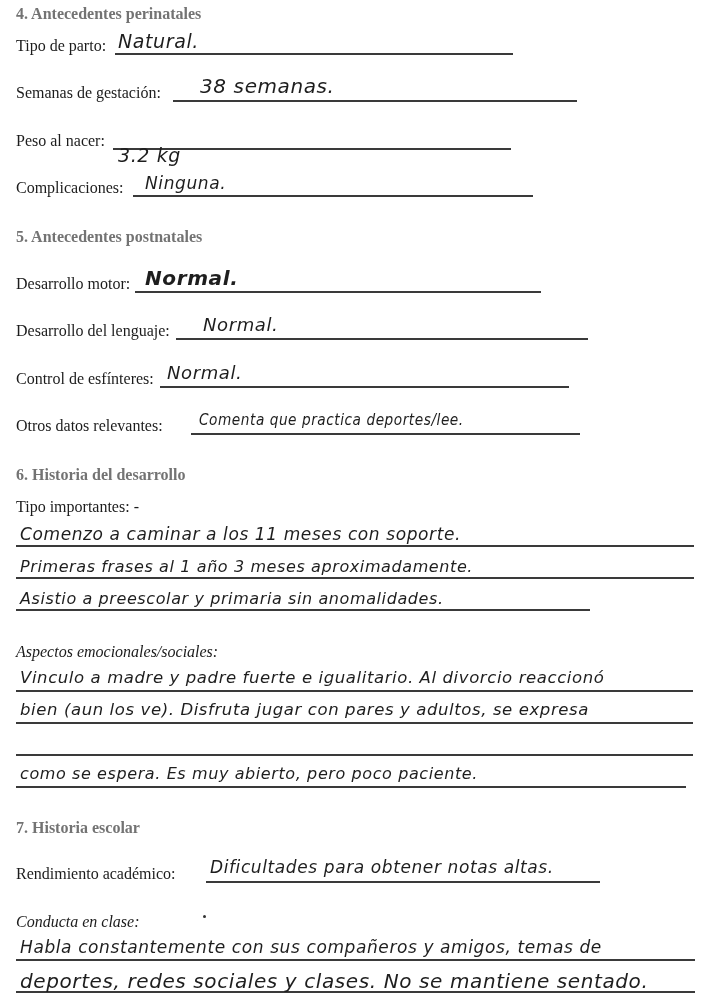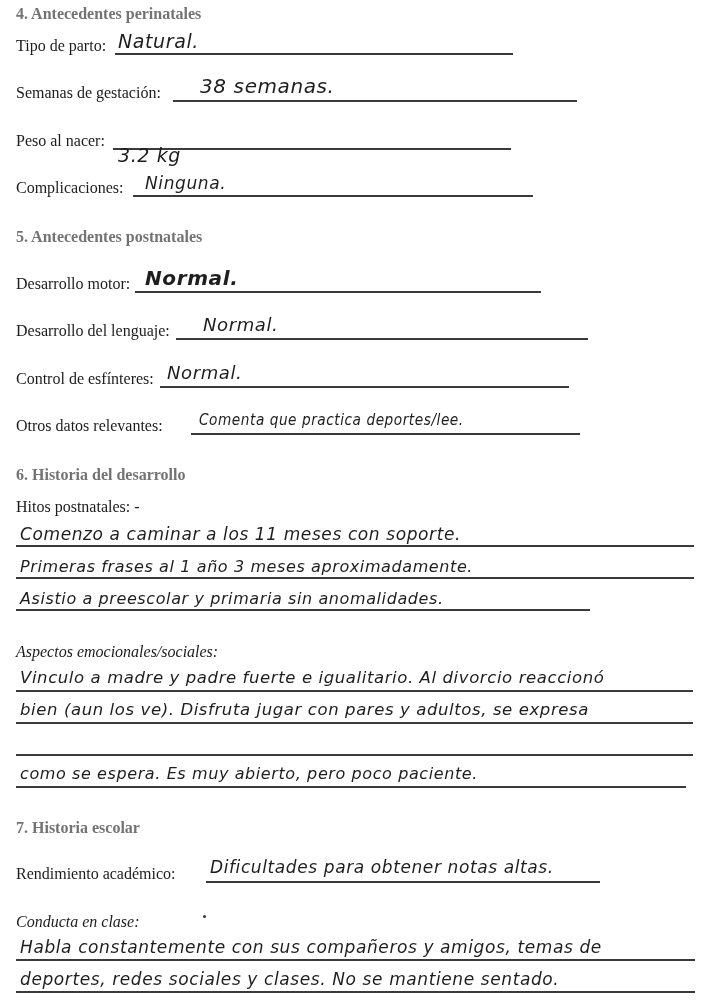--- a/index.html
+++ b/index.html
@@ -43,21 +43,21 @@
 
 <div class="abs lbl" style="left:16px; top:370px;">Control de esfínteres:</div>
 <div class="line" style="left:160px; top:386px; width:409px;"></div>
 <div class="hw" style="left:167px; top:362px; font-size:18px;">Normal.</div>
 
 <div class="abs lbl" style="left:16px; top:417px;">Otros datos relevantes:</div>
 <div class="line" style="left:191px; top:433px; width:389px;"></div>
 <div class="hw" style="left: 199px; top: 411px; font-size: 15px; transform: scaleX(0.910653);">Comenta que practica deportes/lee.</div>
 
 <div class="abs h" style="top:466px;">6. Historia del desarrollo</div>
-<div class="abs lbl" style="left:16px; top:498px;">Hitos postnatales: -</div>
+<div class="abs lbl" style="left:16px; top:498px;">Tipo importantes: -</div>
 
 <div class="line" style="left:16px; top:545px; width:678px;"></div>
 <div class="hw" style="left:20px; top:524px; font-size:17px;">Comenzo a caminar a los 11 meses con soporte.</div>
 <div class="line" style="left:16px; top:577px; width:678px;"></div>
 <div class="hw" style="left:20px; top:557px; font-size:16px;">Primeras frases al 1 año 3 meses aproximadamente.</div>
 <div class="line" style="left:16px; top:609px; width:574px;"></div>
 <div class="hw" style="left:20px; top:589px; font-size:16px;">Asistio a preescolar y primaria sin anomalidades.</div>
 
 <div class="abs lbl" style="left:16px; top:643px;font-style:italic;">Aspectos emocionales/sociales:</div>
 
@@ -75,13 +75,13 @@
 <div class="abs lbl" style="left:16px; top:865px;">Rendimiento académico:</div>
 <div class="line" style="left:206px; top:881px; width:394px;"></div>
 <div class="hw" style="left:210px; top:857px; font-size:17px;">Dificultades para obtener notas altas.</div>
 
 <div class="abs lbl" style="left:16px; top:913px;font-style:italic;">Conducta en clase:</div>
 <div class="abs" style="left:203px; top:915px; width:3px; height:3px; background:#333; border-radius:50%;"></div>
 
 <div class="line" style="left:16px; top:959px; width:679px;"></div>
 <div class="hw" style="left:20px; top:937px; font-size:17px;">Habla constantemente con sus compañeros y amigos, temas de</div>
 <div class="line" style="left:16px; top:991px; width:679px;"></div>
-<div class="hw" style="left:20px; top:969px; font-size:17px;">deportes, redes sociales y clases. No se mantiene sentado.</div>
+<div class="hw" style="left:20px; top:969px; font-size:20px;">deportes, redes sociales y clases. No se mantiene sentado.</div>
 
 </body></html>

